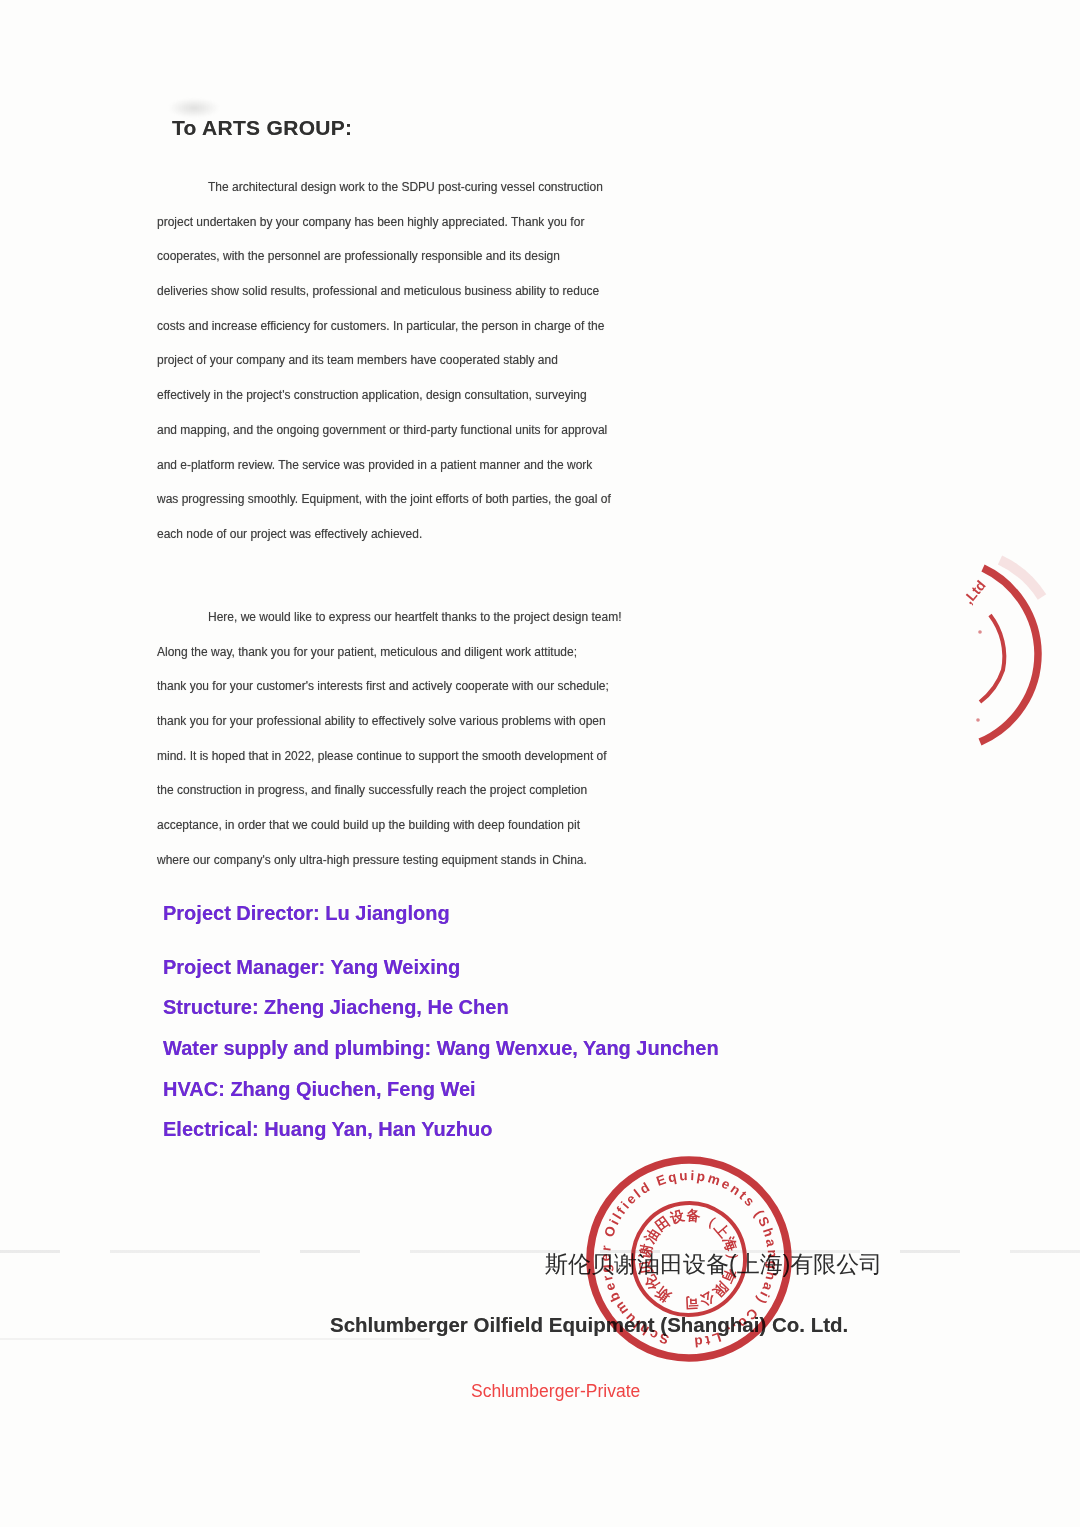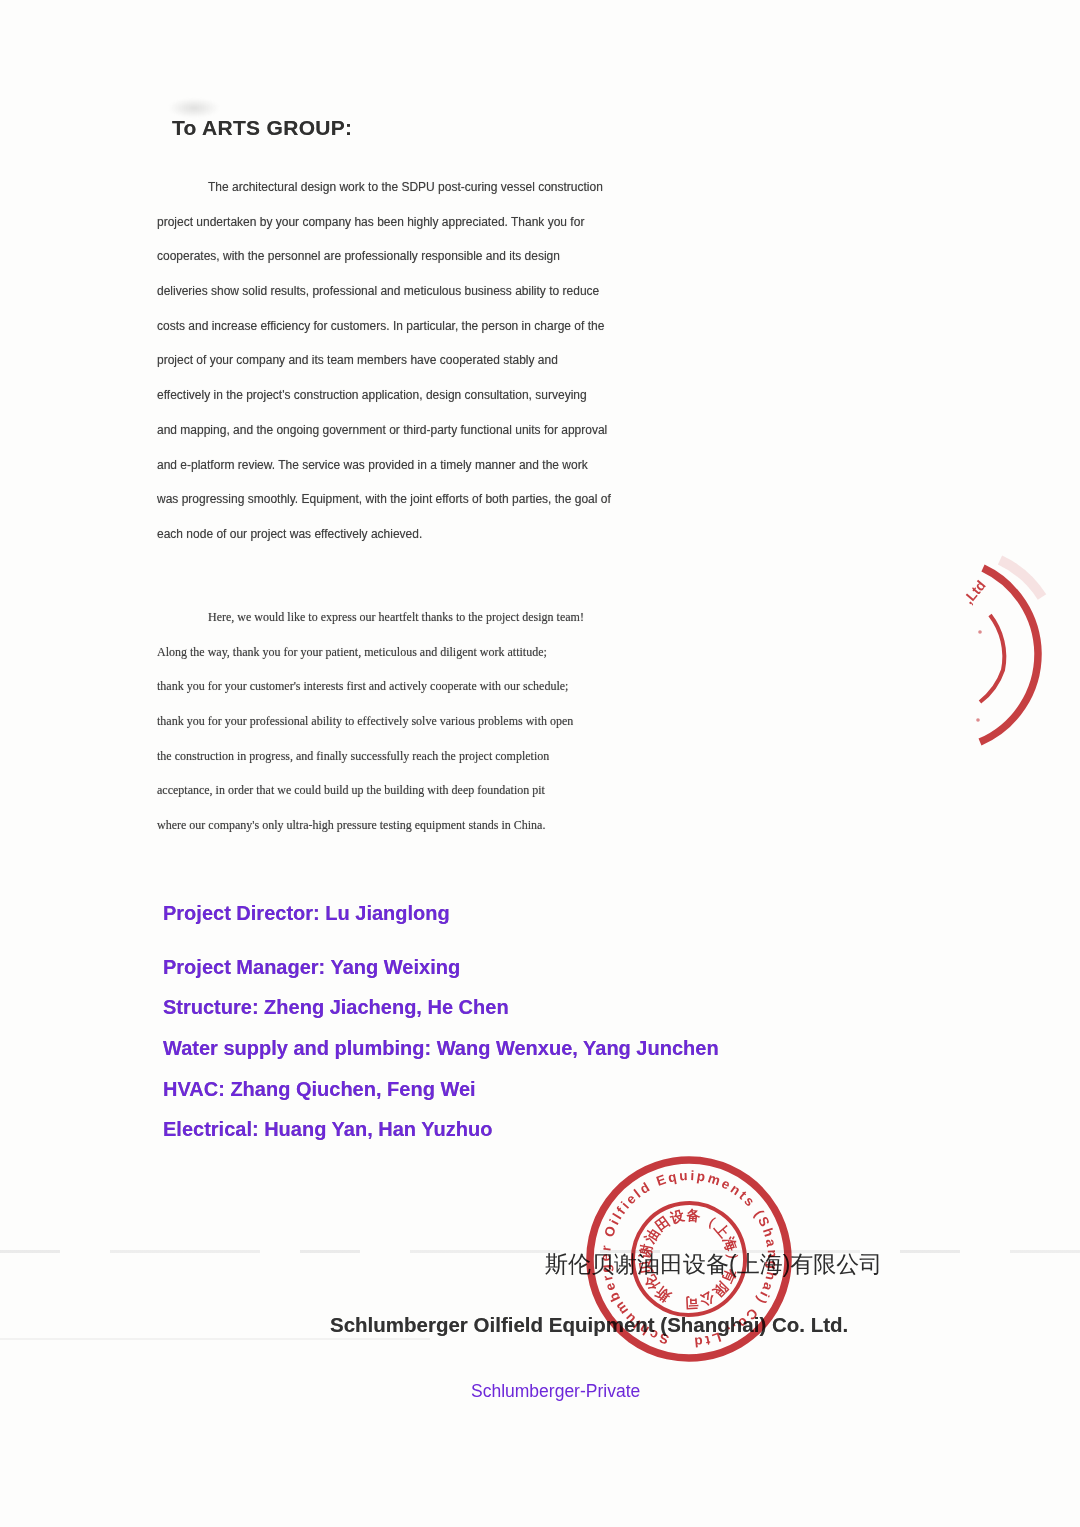--- a/index.html
+++ b/index.html
@@ -17,38 +17,38 @@
     font-size:21px;font-weight:bold;color:#30302f;
     letter-spacing:.3px;
     text-shadow:0 0 .6px rgba(48,48,48,.55);
     margin-left:6px;
   }
   .para{left:157px;top:0;width:790px;font-size:12px;color:#3e3e3e;}
   .para .tline{height:34.7px;line-height:34.7px;white-space:nowrap;
     text-shadow:0 0 .7px rgba(62,62,62,.5);}
   .para .tline:first-child{padding-left:51px;}
   .para1{top:170px;}
-  .para2{top:600px;font-family:Liberation Serif, serif;}
+  .para2{top:600px;}
   .credits{left:163px;top:893px;font-size:20px;font-weight:bold;color:#6d28d9;}
   .credits .tline{height:40.7px;line-height:40.7px;white-space:nowrap;
     text-shadow:0 0 .6px rgba(54,54,54,.55);}
   .credits .tline:nth-child(2){margin-top:13px;}
   .sig-cn{
     left:545px;top:1250px;
     font-size:23px;line-height:28px;color:#2c2c2c;white-space:nowrap;
     font-family:"Liberation Sans","DejaVu Sans",sans-serif;
   }
   .sig-en{
     left:330px;top:1312px;
     font-size:20.5px;font-weight:bold;line-height:26px;color:#323232;
     white-space:nowrap;text-shadow:0 0 .6px rgba(50,50,50,.5);
   }
   .footer{
     left:471px;top:1379px;
-    font-size:17.5px;line-height:24px;color:#6d28d9;white-space:nowrap;
+    font-size:17.5px;line-height:24px;color:#ef4444;white-space:nowrap;
   }
   .stamp{mix-blend-mode:multiply;}
   .stamp-bottom{left:564px;top:1134px;width:250px;height:250px;opacity:.95;}
   .stamp-right{left:950px;top:535px;width:130px;height:240px;opacity:.92;}
   .scan-streak{
     left:0;top:1250px;width:1080px;height:3px;opacity:.55;
     background:repeating-linear-gradient(90deg,
       #dcdcdc 0 60px, rgba(220,220,220,0) 60px 110px,
       #e2e2e2 110px 260px, rgba(220,220,220,0) 260px 300px);
   }
@@ -73,30 +73,31 @@
 
   <div class="abs para para1">
       <div class="tline">The architectural design work to the SDPU post-curing vessel construction</div>
       <div class="tline">project undertaken by your company has been highly appreciated. Thank you for</div>
       <div class="tline">cooperates, with the personnel are professionally responsible and its design</div>
       <div class="tline">deliveries show solid results, professional and meticulous business ability to reduce</div>
       <div class="tline">costs and increase efficiency for customers. In particular, the person in charge of the</div>
       <div class="tline">project of your company and its team members have cooperated stably and</div>
       <div class="tline">effectively in the project's construction application, design consultation, surveying</div>
       <div class="tline">and mapping, and the ongoing government or third-party functional units for approval</div>
-      <div class="tline">and e-platform review. The service was provided in a timely manner and the work</div>
+      <div class="tline">and e-platform review. The service was provided in a patient manner and the work</div>
       <div class="tline">was progressing smoothly. Equipment, with the joint efforts of both parties, the goal of</div>
       <div class="tline">each node of our project was effectively achieved.</div>
     </div>
 
   <div class="abs para para2">
       <div class="tline">Here, we would like to express our heartfelt thanks to the project design team!</div>
       <div class="tline">Along the way, thank you for your patient, meticulous and diligent work attitude;</div>
       <div class="tline">thank you for your customer's interests first and actively cooperate with our schedule;</div>
       <div class="tline">thank you for your professional ability to effectively solve various problems with open</div>
+      <div class="tline">mind. It is hoped that in 2022, please continue to support the smooth development of</div>
       <div class="tline">the construction in progress, and finally successfully reach the project completion</div>
       <div class="tline">acceptance, in order that we could build up the building with deep foundation pit</div>
       <div class="tline">where our company's only ultra-high pressure testing equipment stands in China.</div>
     </div>
 
   <div class="abs credits">
       <div class="tline">Project Director: Lu Jianglong</div>
       <div class="tline">Project Manager: Yang Weixing</div>
       <div class="tline">Structure: Zheng Jiacheng, He Chen</div>
       <div class="tline">Water supply and plumbing: Wang Wenxue, Yang Junchen</div>

